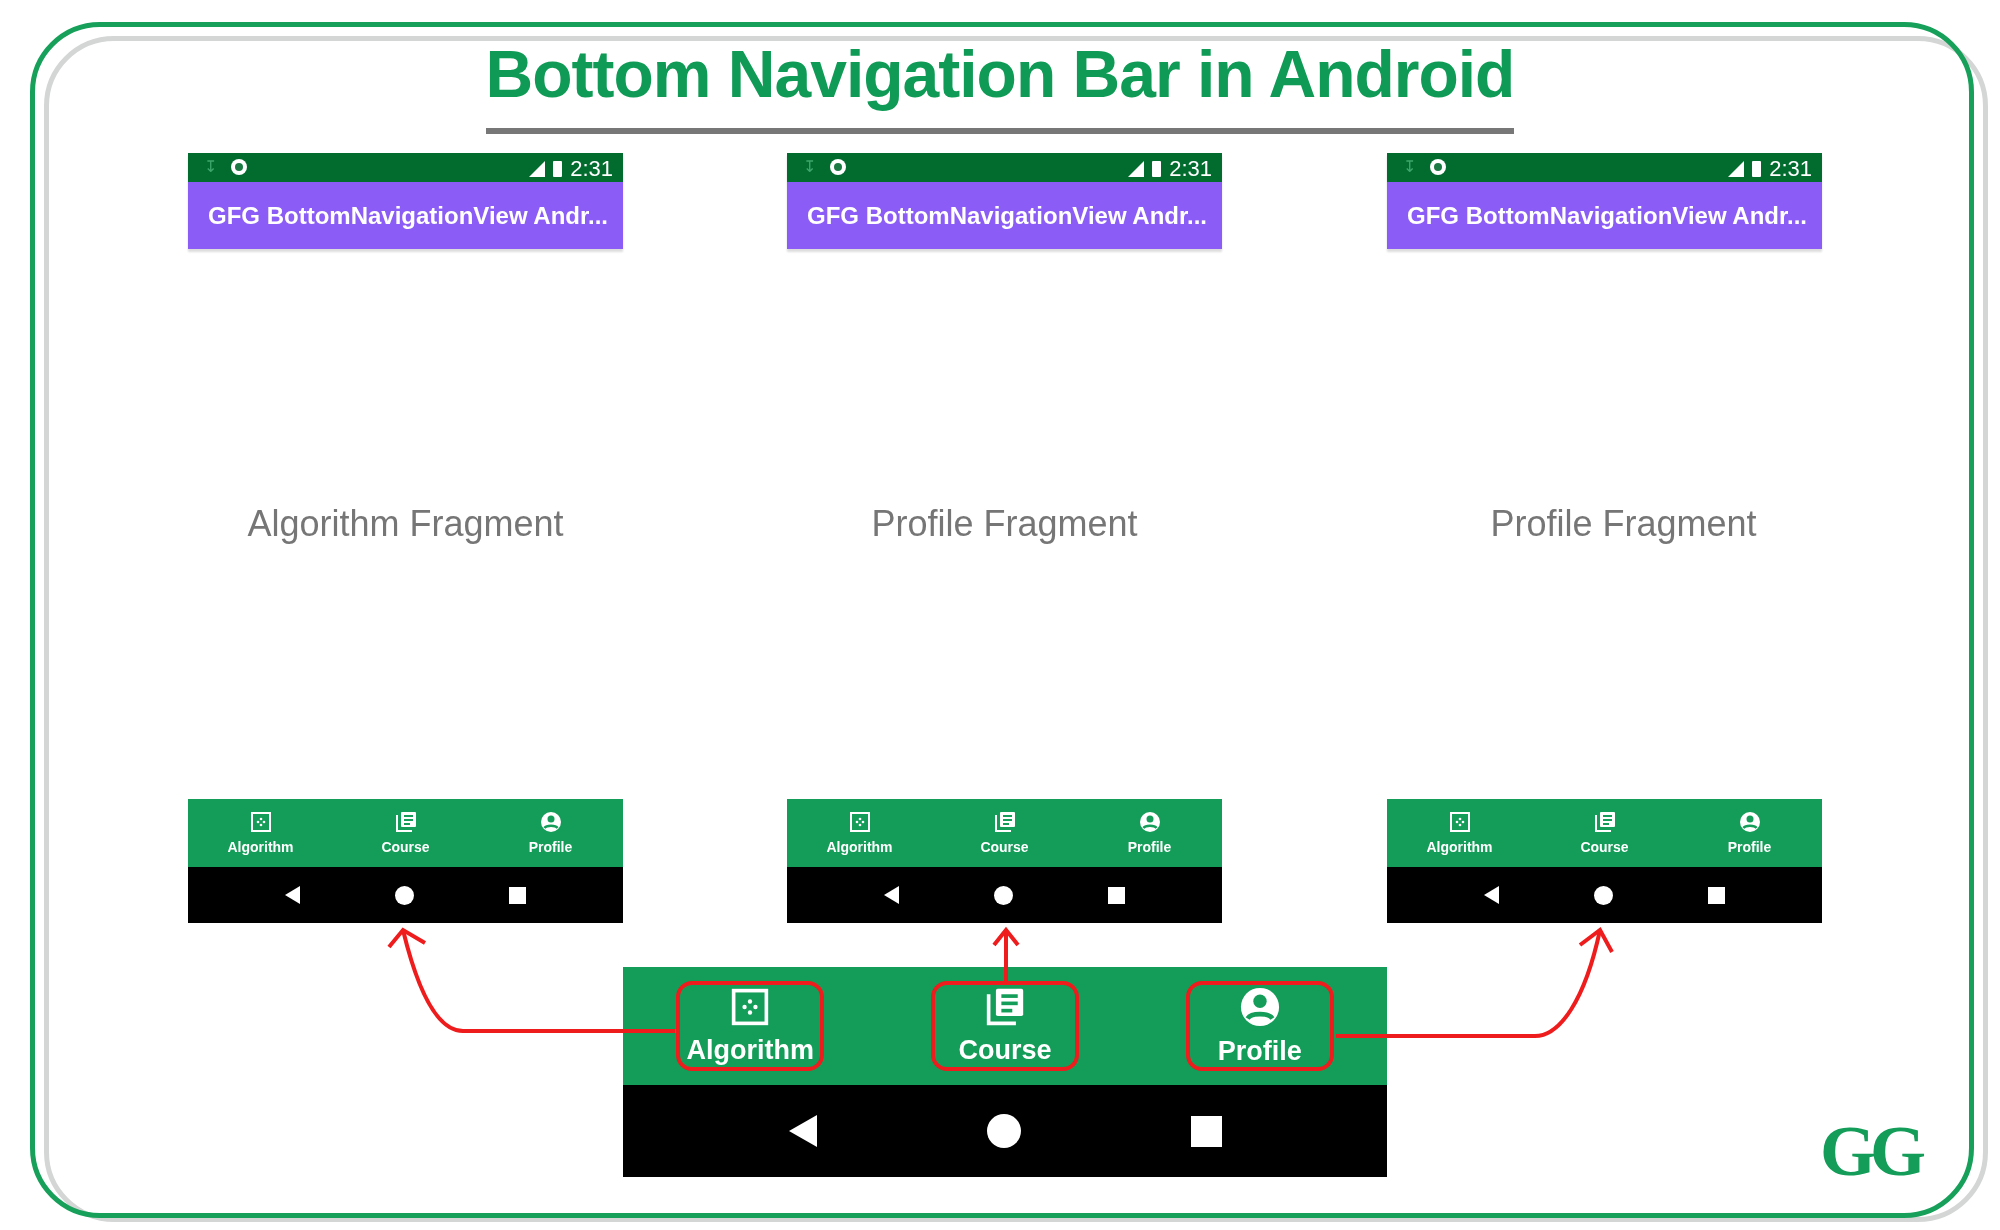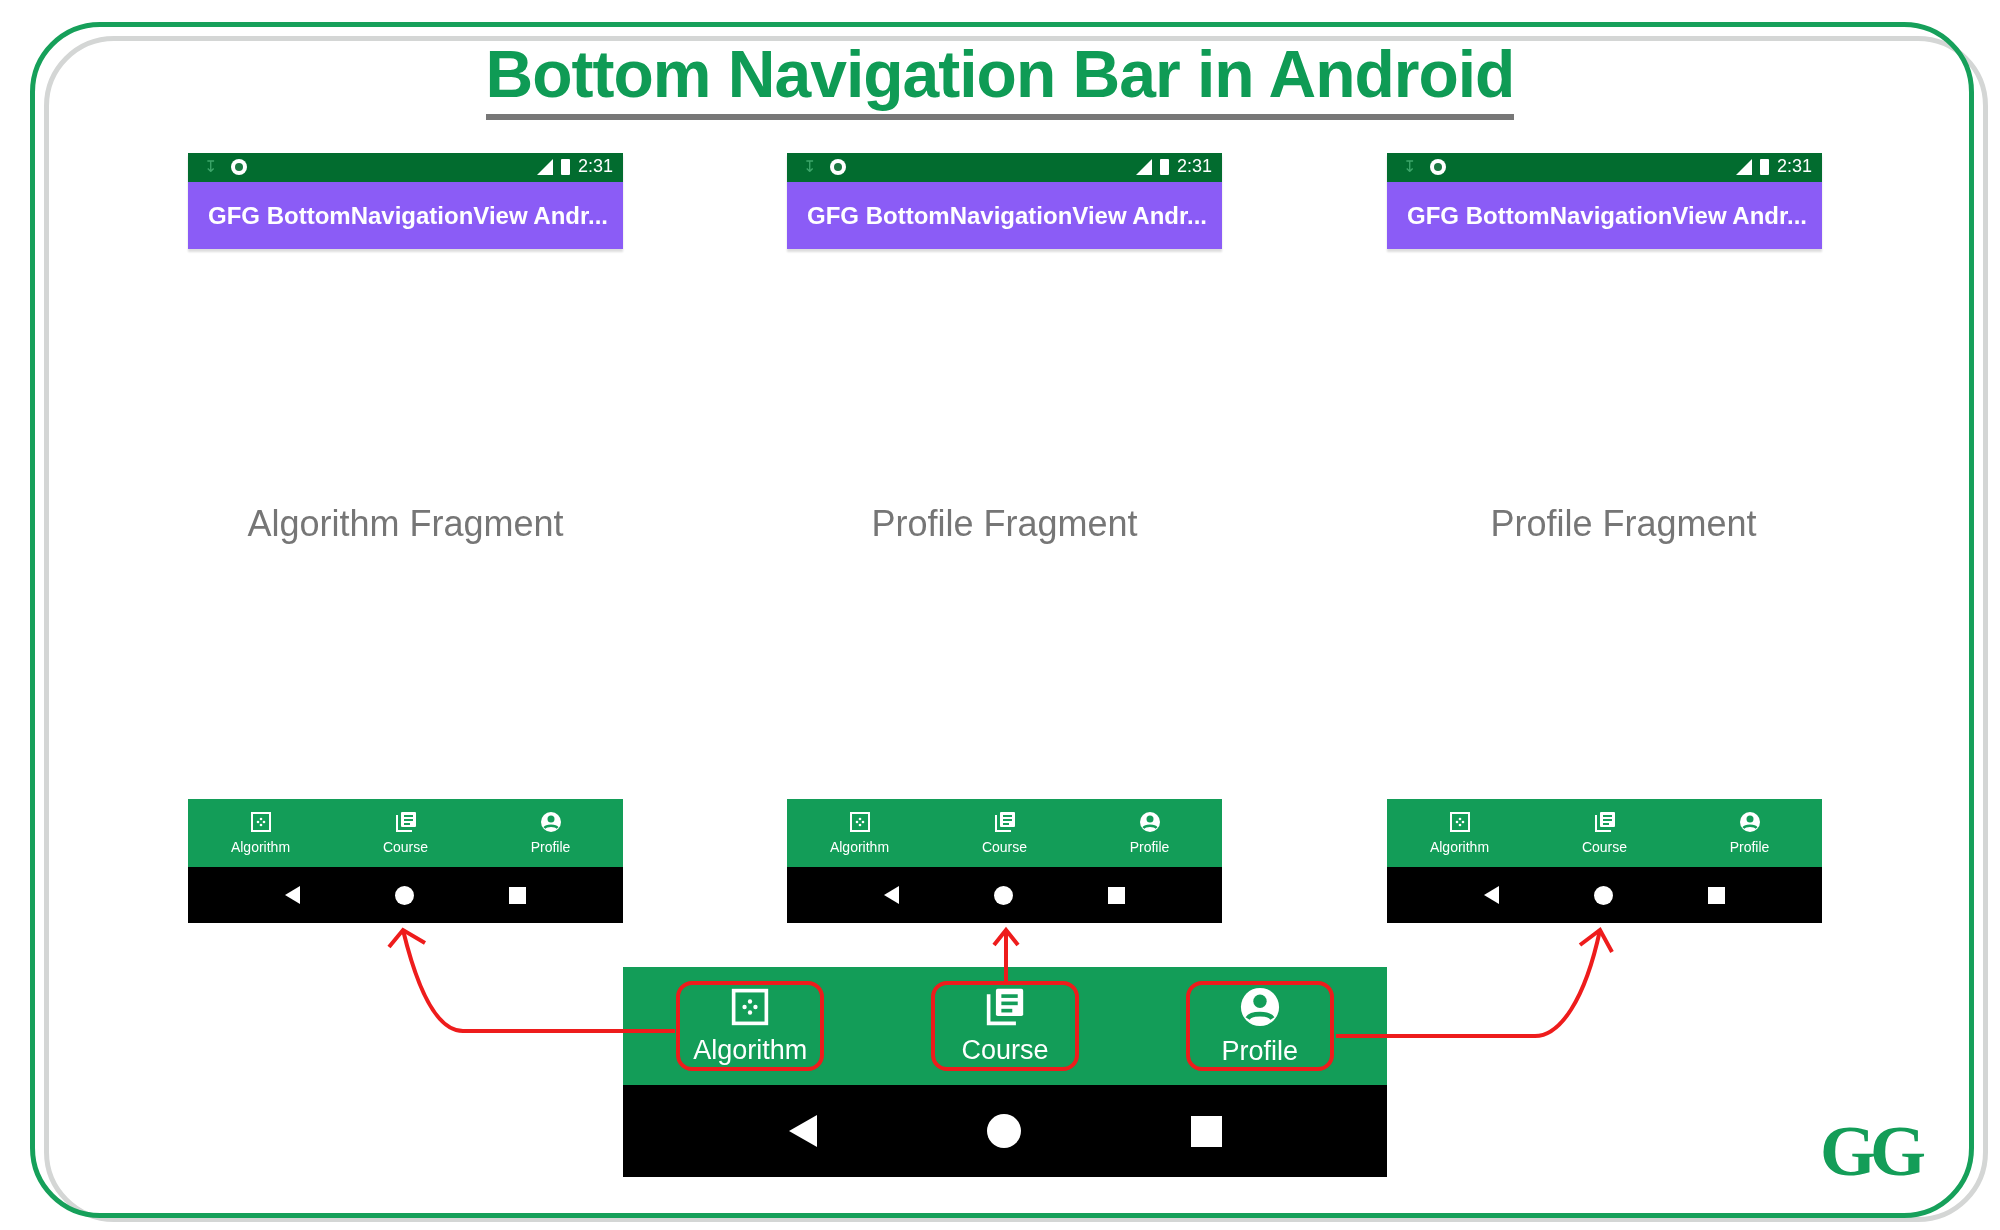--- a/index.html
+++ b/index.html
@@ -1,34 +1,34 @@
 <!DOCTYPE html>
 <html><head>
 <meta charset="utf-8">
 <style>
   html,body{margin:0;padding:0;background:#fff;}
   body{width:2000px;height:1230px;position:relative;overflow:hidden;font-family:"Liberation Sans",sans-serif;}
   .frame-shadow{position:absolute;left:44px;top:36px;width:1944px;height:1186px;border:5px solid #d4d6d5;border-radius:70px;box-sizing:border-box;}
   .frame{position:absolute;left:30px;top:22px;width:1944px;height:1196px;border:5px solid #16a05a;border-radius:70px;box-sizing:border-box;}
   .title{position:absolute;left:0;right:0;top:36px;text-align:center;color:#0f9b55;font-weight:bold;font-size:66px;letter-spacing:-1px;}
-  .title span{display:inline-block;padding-bottom:2px;border-bottom:6px solid #777;}
+  .title span{display:inline-block;padding-bottom:16px;border-bottom:6px solid #777;}
   .phone-top{position:absolute;width:435px;height:96px;box-shadow:0 3px 2px #ddd;}
   .statusbar{height:29px;background:#026c2f;position:relative;}
   .appbar{height:67px;background:#8b5cf6;color:#fff;font-size:24px;font-weight:bold;padding-left:20px;line-height:67px;white-space:nowrap;}
   .sb-left{position:absolute;left:16px;top:5px;display:flex;gap:14px;align-items:center;}
   .sb-dl{color:#3da66a;font-size:16px;line-height:18px;}
   .sb-dot{width:16px;height:16px;border-radius:50%;background:#fff;position:relative;}
   .sb-dot:after{content:"";position:absolute;left:4px;top:4px;width:8px;height:8px;border-radius:50%;background:#1b7a44;}
-  .sb-right{position:absolute;right:10px;top:3px;color:#fff;font-size:18px;display:flex;align-items:center;gap:8px;}
+  .sb-right{position:absolute;right:10px;top:3px;color:#fff;font-size:22px;display:flex;align-items:center;gap:8px;}
   .sig{width:0;height:0;border-left:16px solid transparent;border-bottom:16px solid #fff;}
   .bat{width:9px;height:16px;background:#fff;border-radius:1px;}
   .frag{position:absolute;width:435px;text-align:center;top:503px;font-size:36px;font-weight:normal;color:#767676;}
   .phone-bot{position:absolute;width:435px;top:799px;}
   .nav{height:68px;background:#139d58;display:flex;}
-  .nav-item{flex:1;display:flex;flex-direction:column;align-items:center;justify-content:center;color:#fff;font-size:14px;gap:6px;}
+  .nav-item{flex:1;display:flex;flex-direction:column;align-items:center;justify-content:center;color:#fff;font-size:14px;gap:6px;font-weight:bold;}
   .sysbar{height:56px;background:#000;display:flex;justify-content:center;align-items:center;gap:95px;}
   .tri{width:0;height:0;border-top:9px solid transparent;border-bottom:9px solid transparent;border-right:15px solid #fff;}
   .circ{width:19px;height:19px;border-radius:50%;background:#fff;}
   .sq{width:17px;height:17px;background:#fff;}
   .big{position:absolute;left:623px;top:967px;width:764px;}
   .big .nav{height:118px;}
   .big .nav-item{font-size:27px;gap:8px;position:relative;}
   .big .sysbar{height:92px;gap:170px;}
   .big .tri{border-top:16px solid transparent;border-bottom:16px solid transparent;border-right:28px solid #fff;}
   .big .circ{width:34px;height:34px;}

